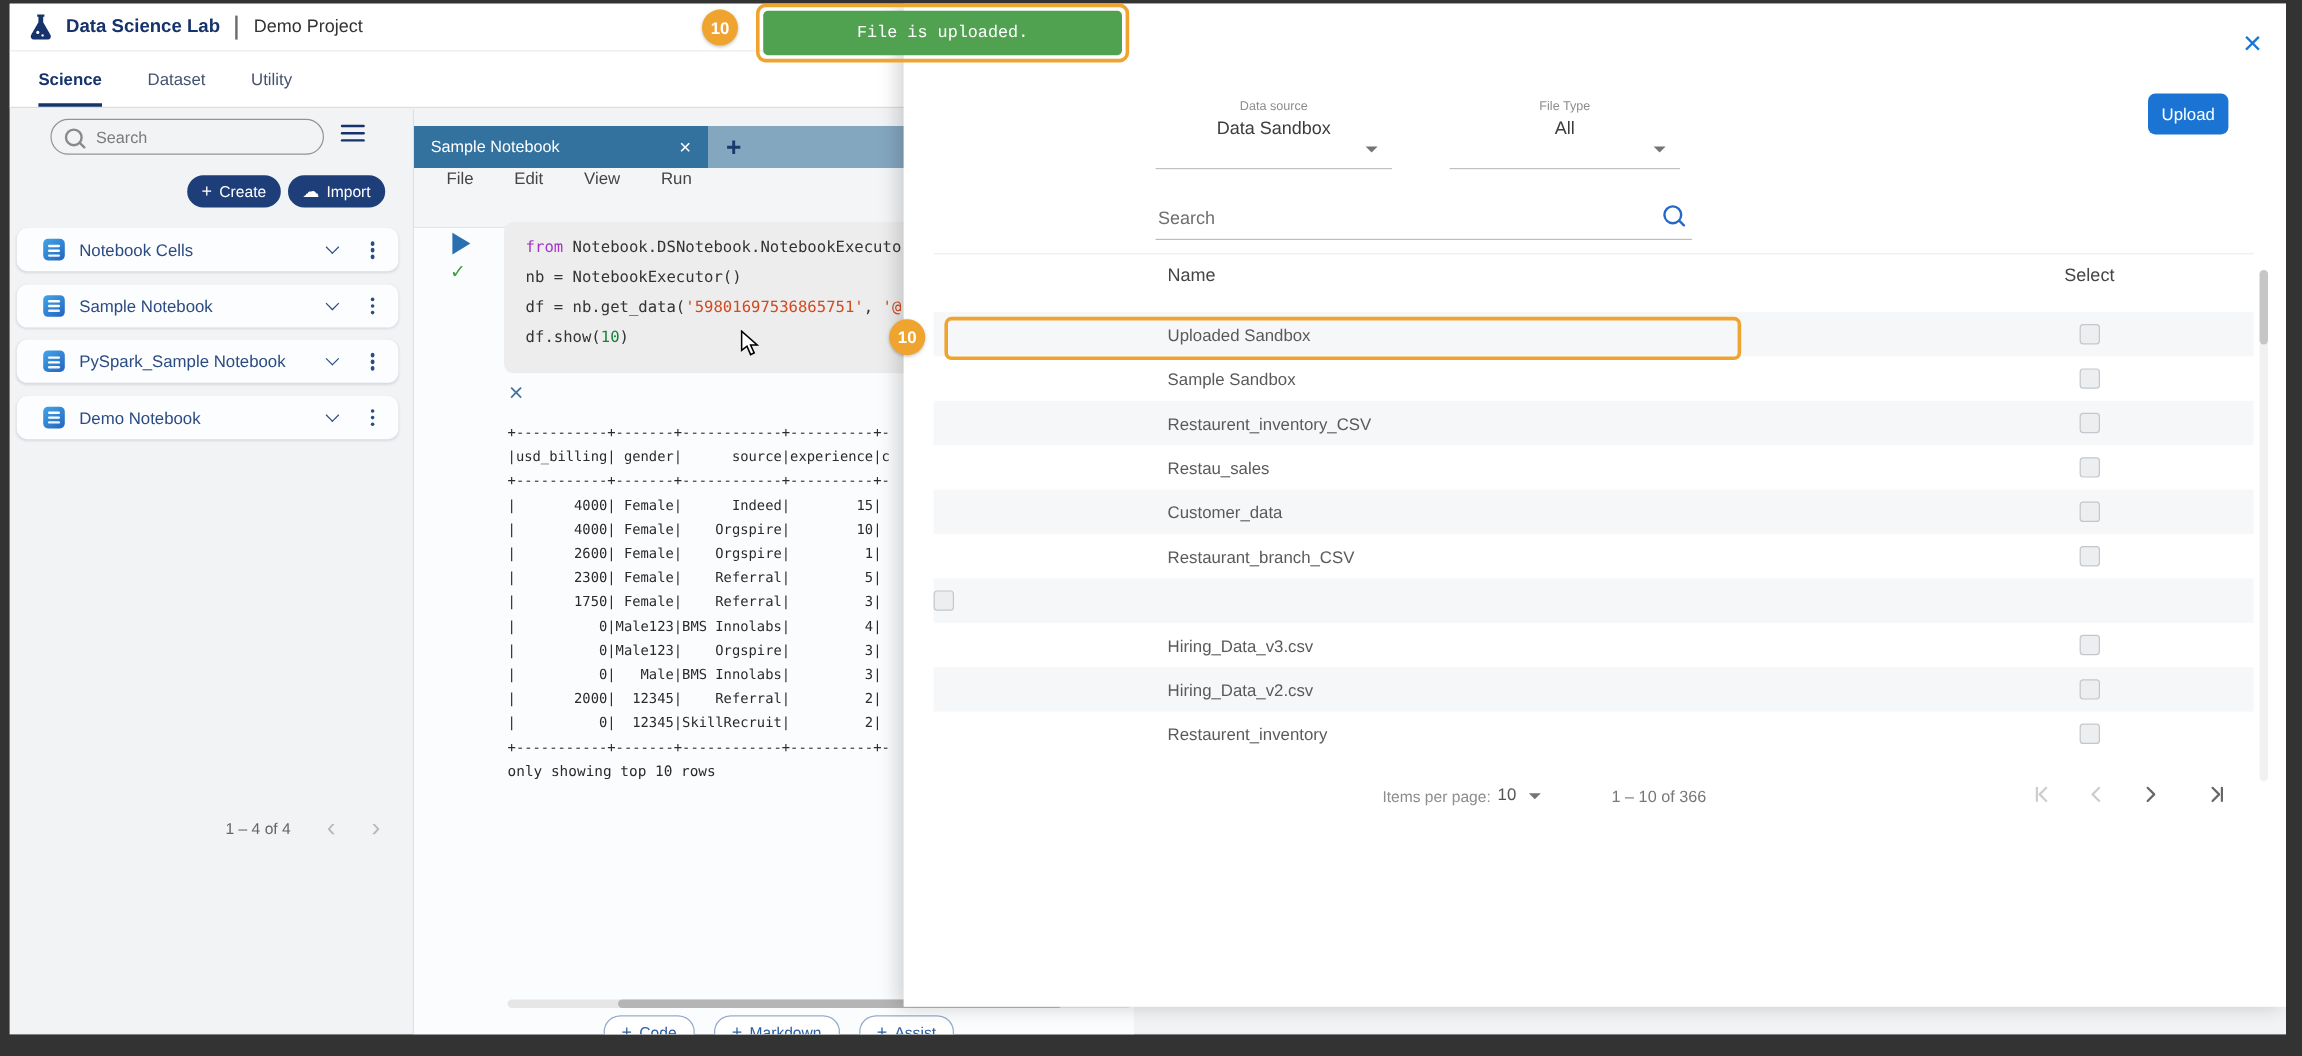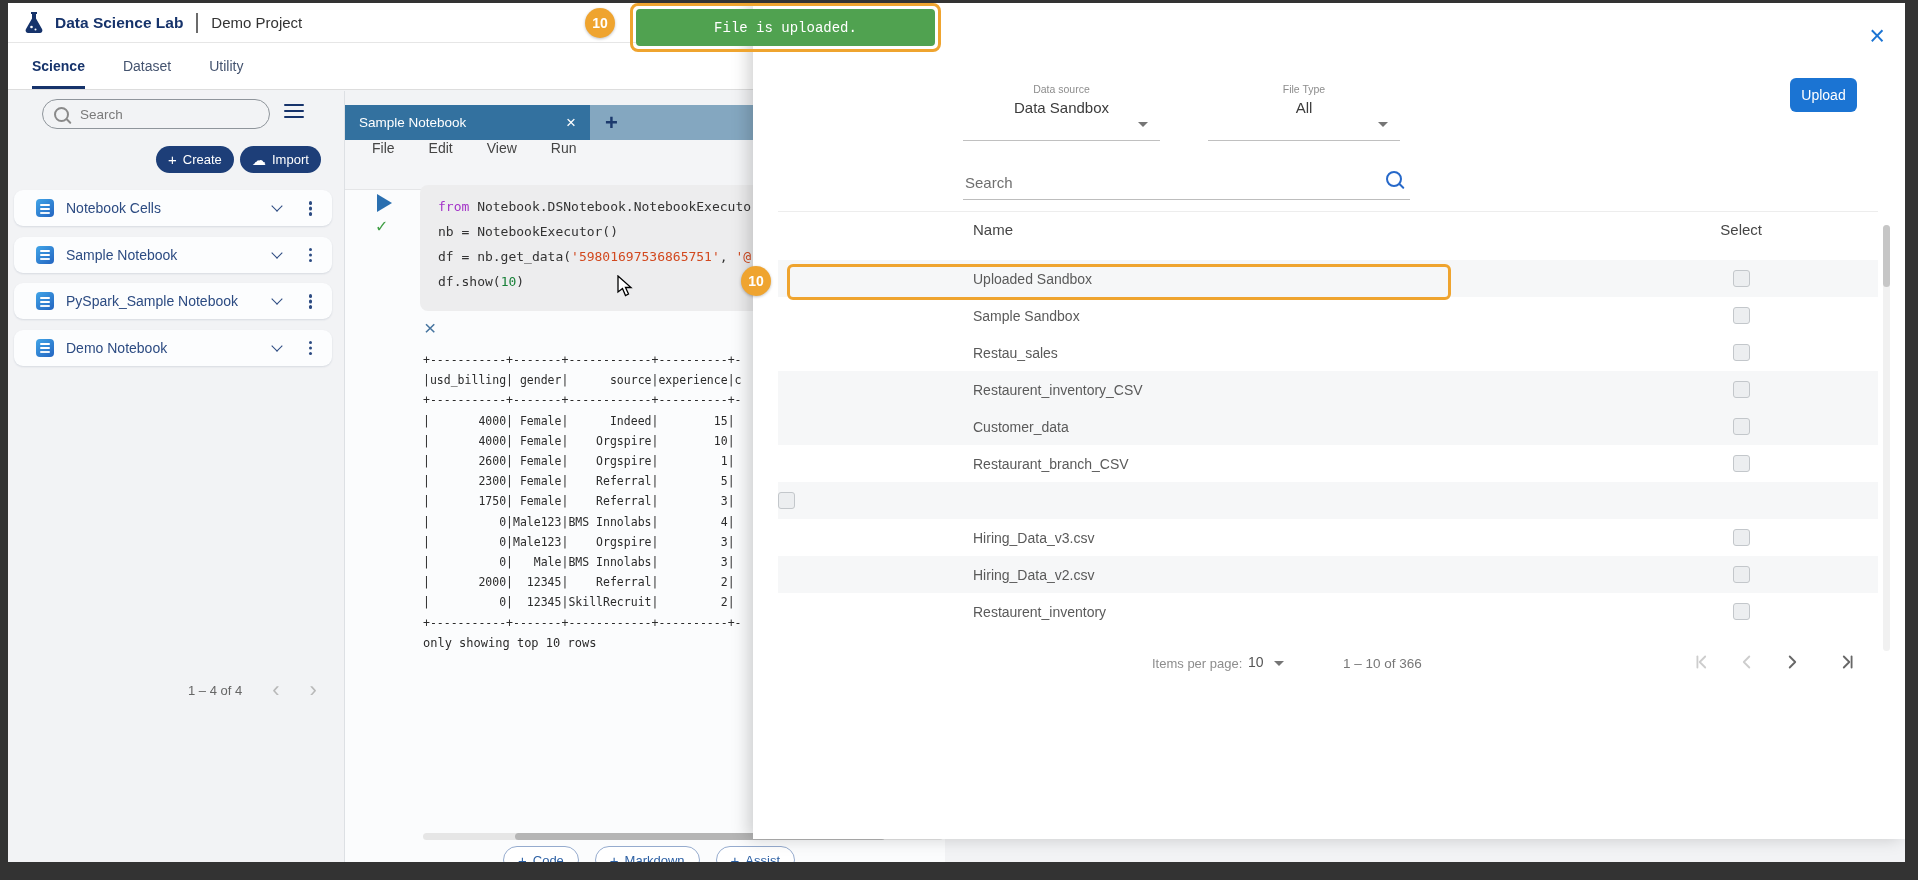--- a/index.html
+++ b/index.html
@@ -263,26 +263,26 @@
     </div>
     <div class="trows">
         <div class="m-row alt">
     <span class="m-row-name">Uploaded Sandbox</span>
     <span class="m-checkbox"></span>
   </div>
         <div class="m-row">
     <span class="m-row-name">Sample Sandbox</span>
     <span class="m-checkbox"></span>
   </div>
+        <div class="m-row alt">
+    <span class="m-row-name">Restaurent_inventory_CSV</span>
+    <span class="m-checkbox"></span>
+  </div>
         <div class="m-row">
     <span class="m-row-name">Restau_sales</span>
-    <span class="m-checkbox"></span>
-  </div>
-        <div class="m-row alt">
-    <span class="m-row-name">Restaurent_inventory_CSV</span>
     <span class="m-checkbox"></span>
   </div>
         <div class="m-row alt">
     <span class="m-row-name">Customer_data</span>
     <span class="m-checkbox"></span>
   </div>
         <div class="m-row">
     <span class="m-row-name">Restaurant_branch_CSV</span>
     <span class="m-checkbox"></span>
   </div>

